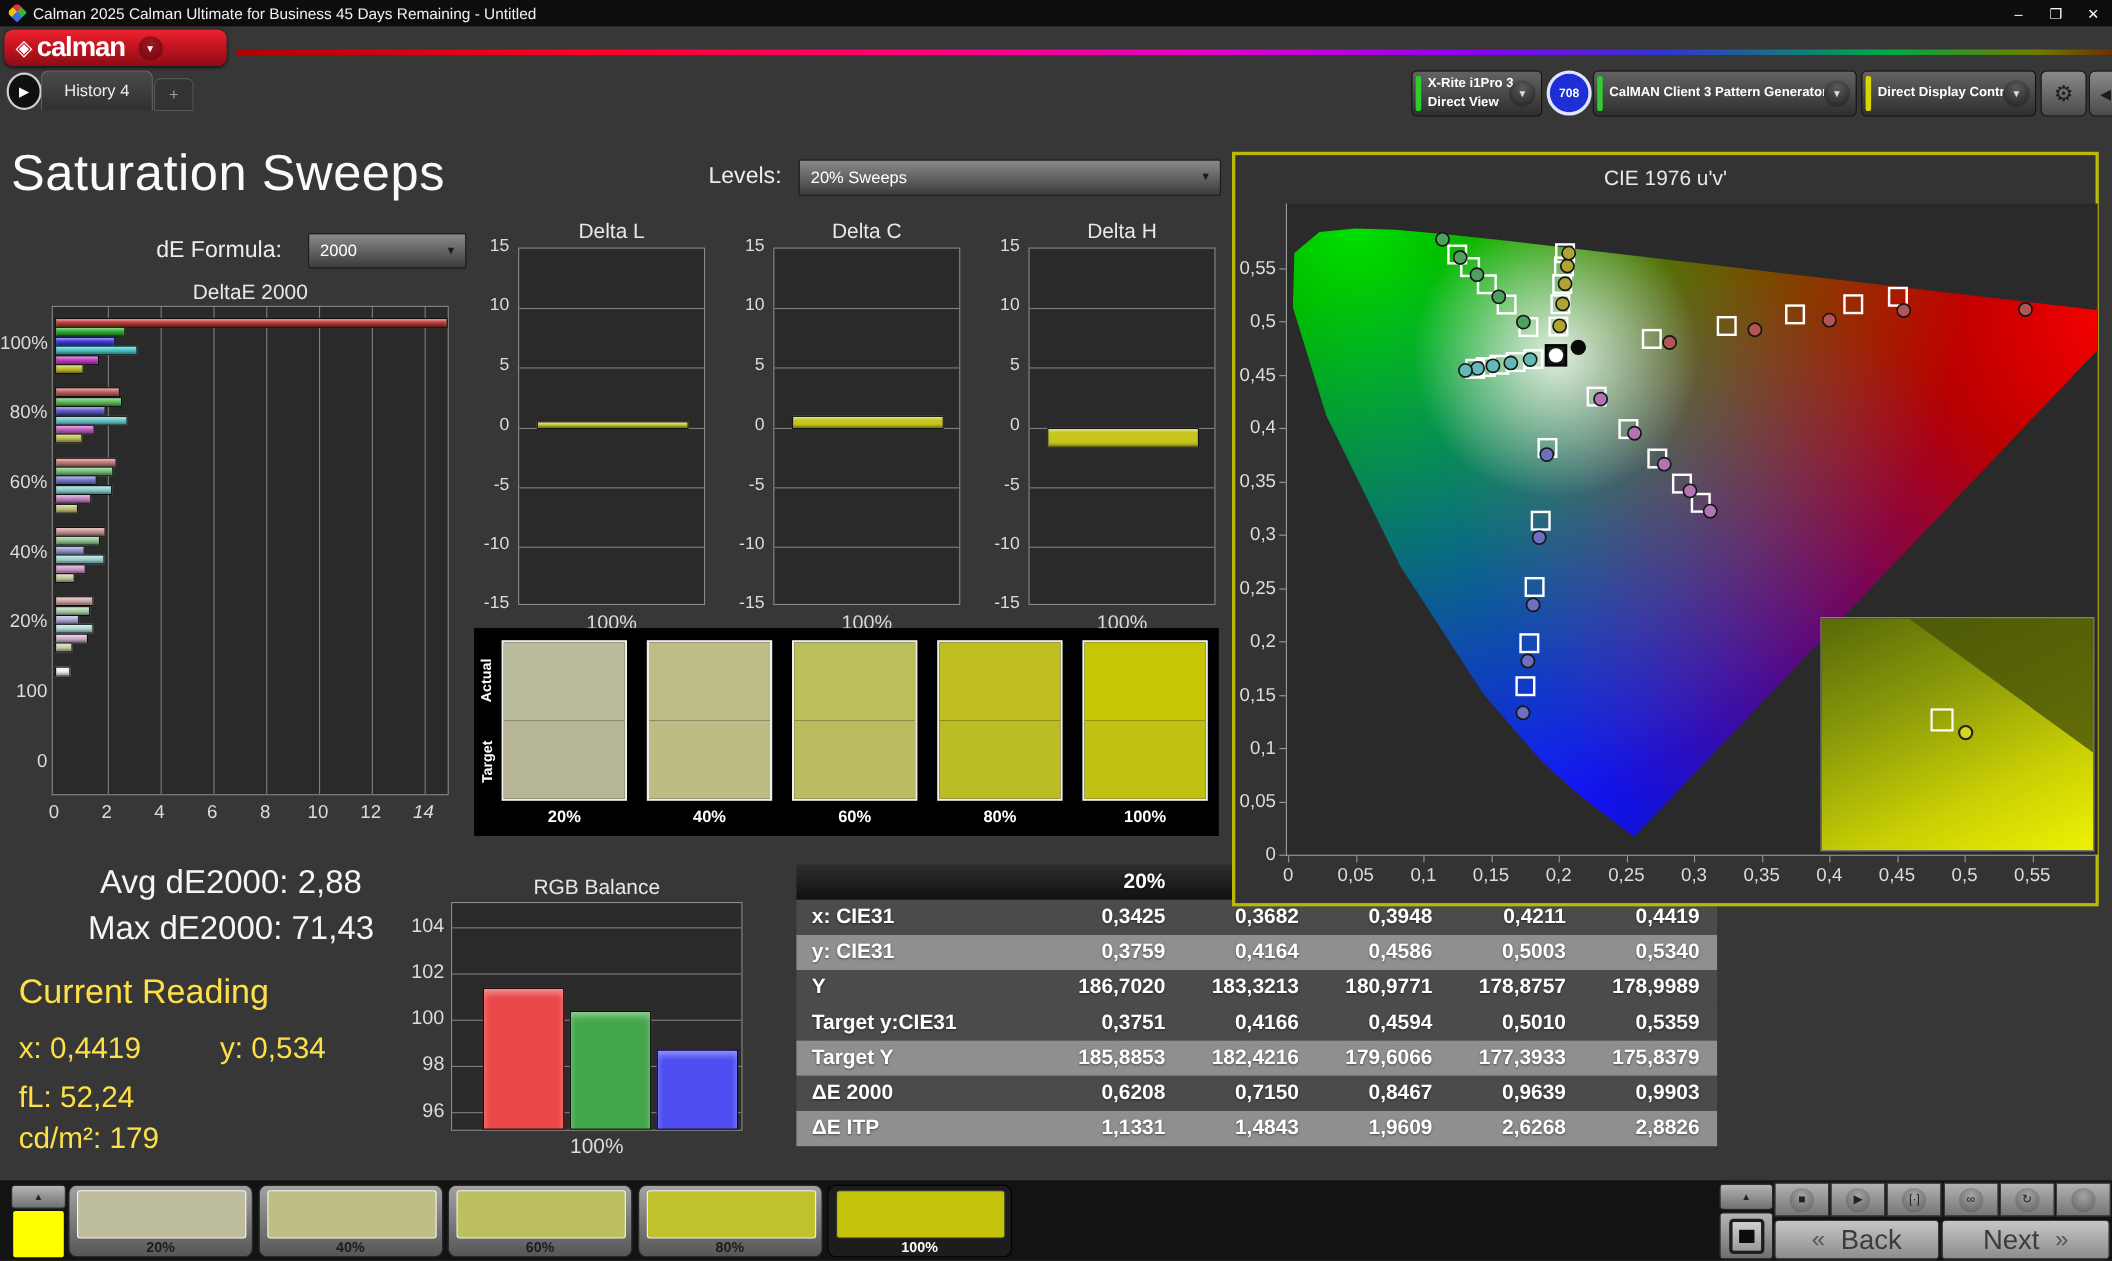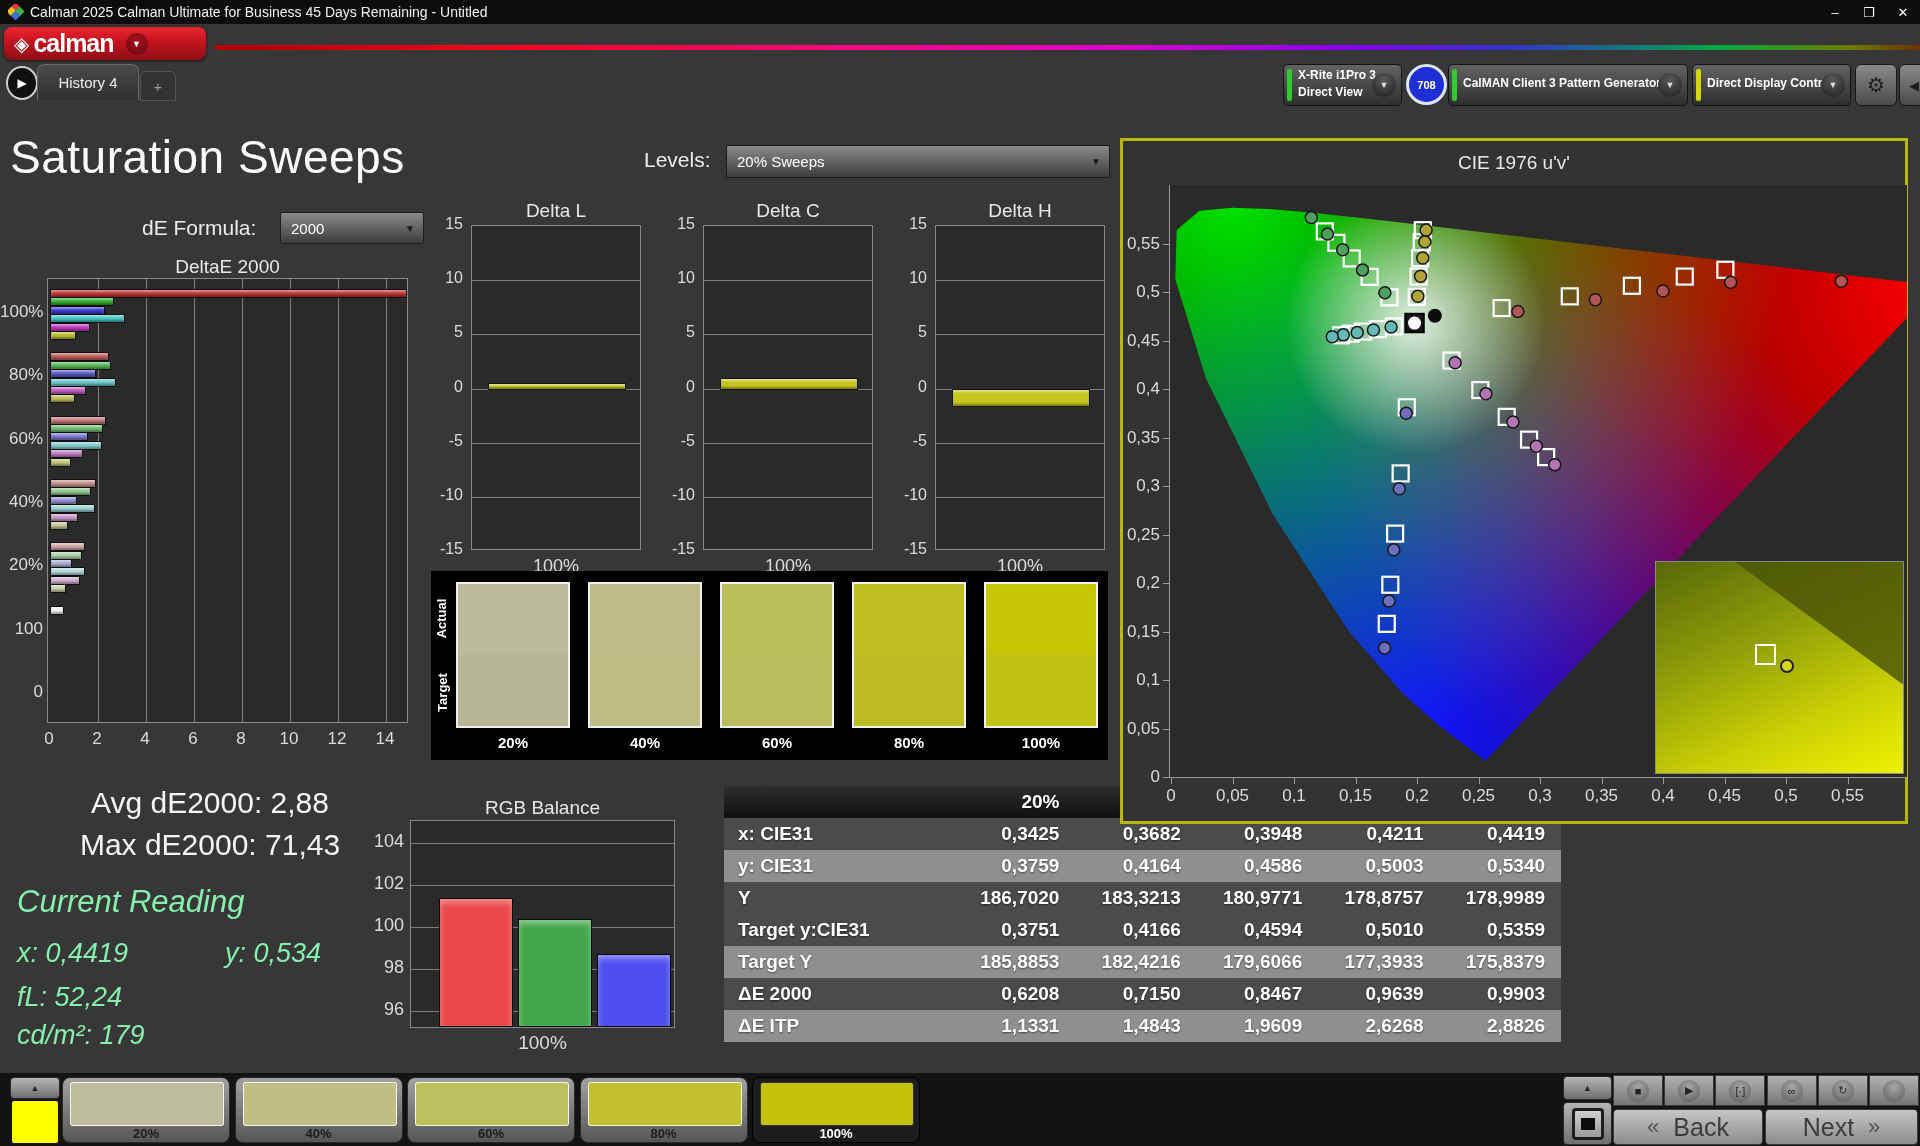--- a/index.html
+++ b/index.html
@@ -29,21 +29,21 @@
   .pagetitle{left:10px;top:130px;font-size:46px;color:#fafafa;letter-spacing:0.5px;}
   .lbl{color:#ececec;}
   .dd{background:linear-gradient(180deg,#8a8a8a,#3c3c3c);border:1px solid #1c1c1c;border-radius:2px;color:#fff;display:flex;align-items:center;}
   .dd .txt{padding-left:10px;font-size:15px;flex:1;}
   .dd .caret{margin-right:8px;color:#1a1a1a;font-size:10px;}
   .plot{background:#2a2a2a;border:1px solid #8a8a8a;box-sizing:border-box;}
   .charttitle{color:#e8e8e8;font-size:19px;text-align:center;}
   .tick{color:#dcdcdc;font-size:17px;text-align:center;}
   .tickr{color:#dcdcdc;font-size:16px;text-align:right;}
   .statbig{color:#f5f5f5;font-size:30px;text-align:center;}
-  .stat{color:#86efac;font-style:italic;}
+  .stat{color:#fde047;}
   
   .swpanel{left:431px;top:571px;width:677px;height:189px;background:#000;}
   .rotlbl{position:absolute;left:0px;width:22px;color:#fff;font-size:13px;font-weight:bold;display:flex;align-items:center;justify-content:center;}
   .rotlbl span{transform:rotate(-90deg);white-space:nowrap;}
   
   .trow{display:flex;width:837px;height:32px;}
   .tcell{box-sizing:border-box;font-size:19px;font-weight:bold;color:#fff;display:flex;align-items:center;text-shadow:0 1px 2px rgba(0,0,0,.5);}
   .tlabel{width:230px;padding-left:14px;}
   .tval{flex:1;justify-content:flex-end;padding-right:16px;}
   
@@ -166,21 +166,21 @@
       <div style="position: absolute; left: 2px; top: 326.5px; width: 12px; height: 7px; background: rgb(242, 242, 242); border: 1px solid rgb(16, 16, 16); box-shadow: rgba(255, 255, 255, 0.45) 0px 2px 2px inset, rgba(0, 0, 0, 0.35) 0px -2px 2px inset;"></div>
     </div>
   <div id="deltae-extras">
       <div class="tick" style="position: absolute; left: 34px; top: 729px; width: 30px;">0</div>
       <div class="tick" style="position: absolute; left: 82px; top: 729px; width: 30px;">2</div>
       <div class="tick" style="position: absolute; left: 130px; top: 729px; width: 30px;">4</div>
       <div class="tick" style="position: absolute; left: 178px; top: 729px; width: 30px;">6</div>
       <div class="tick" style="position: absolute; left: 226px; top: 729px; width: 30px;">8</div>
       <div class="tick" style="position: absolute; left: 274px; top: 729px; width: 30px;">10</div>
       <div class="tick" style="position: absolute; left: 322px; top: 729px; width: 30px;">12</div>
-      <div class="tick" style="position: absolute; left: 370px; top: 729px; width: 30px;">14</div>
+      <div class="tick" style="position: absolute; left: 370px; top: 729px; width: 30px; font-style: italic;">14</div>
       <div class="tick" style="position: absolute; left: 0px; top: 302px; width: 43px; text-align: right;">100%</div>
       <div class="tick" style="position: absolute; left: 0px; top: 365.3px; width: 43px; text-align: right;">80%</div>
       <div class="tick" style="position: absolute; left: 0px; top: 428.6px; width: 43px; text-align: right;">60%</div>
       <div class="tick" style="position: absolute; left: 0px; top: 491.9px; width: 43px; text-align: right;">40%</div>
       <div class="tick" style="position: absolute; left: 0px; top: 555.2px; width: 43px; text-align: right;">20%</div>
       <div class="tick" style="position: absolute; left: 0px; top: 618.5px; width: 43px; text-align: right;">100</div>
       <div class="tick" style="position: absolute; left: 0px; top: 681.8px; width: 43px; text-align: right;">0</div>
     </div>
 
   <div class="abs lbl" style="left:644px;top:148px;font-size:21px;">Levels:</div>
@@ -274,21 +274,21 @@
         <div style="position: absolute; left: 0px; top: 0px; width: 100%; height: 50%; background: rgb(198, 199, 4);"></div>
         <div style="position: absolute; left: 0px; top: 50%; width: 100%; height: 50%; background: rgb(192, 193, 19);"></div>
       </div>
       <div style="position: absolute; left: 543px; top: 163px; width: 134px; text-align: center; color: rgb(255, 255, 255); font-size: 15px; font-weight: bold;">100%</div>
     </div>
 
   <div class="abs statbig" style="left:10px;top:786px;width:400px;">Avg dE2000: 2,88</div>
   <div class="abs statbig" style="left:10px;top:828px;width:400px;">Max dE2000: 71,43</div>
   <div class="abs stat" style="left:17px;top:884px;font-size:31px;">Current Reading</div>
   <div class="abs stat" style="left:17px;top:938px;font-size:27px;">x: 0,4419</div>
-  <div class="abs stat" style="left:200px;top:938px;font-size:27px;margin-left:25px;">y: 0,534</div>
+  <div class="abs stat" style="left:200px;top:938px;font-size:27px;">y: 0,534</div>
   <div class="abs stat" style="left:17px;top:982px;font-size:27px;">fL: 52,24</div>
   <div class="abs stat" style="left:17px;top:1020px;font-size:27px;">cd/m²: 179</div>
 
   <div class="abs charttitle" style="left:410px;top:797px;width:265px;">RGB Balance</div>
   <div class="abs plot" id="rgb-plot" style="left:410px;top:820px;width:265px;height:208px;">
       <div style="position: absolute; left: 0px; top: 22px; width: 263px; height: 1px; background: rgb(126, 126, 126);"></div>
       <div style="position: absolute; left: 0px; top: 64px; width: 263px; height: 1px; background: rgb(126, 126, 126);"></div>
       <div style="position: absolute; left: 0px; top: 106px; width: 263px; height: 1px; background: rgb(126, 126, 126);"></div>
       <div style="position: absolute; left: 0px; top: 148px; width: 263px; height: 1px; background: rgb(126, 126, 126);"></div>
       <div style="position: absolute; left: 0px; top: 190px; width: 263px; height: 1px; background: rgb(126, 126, 126);"></div>

